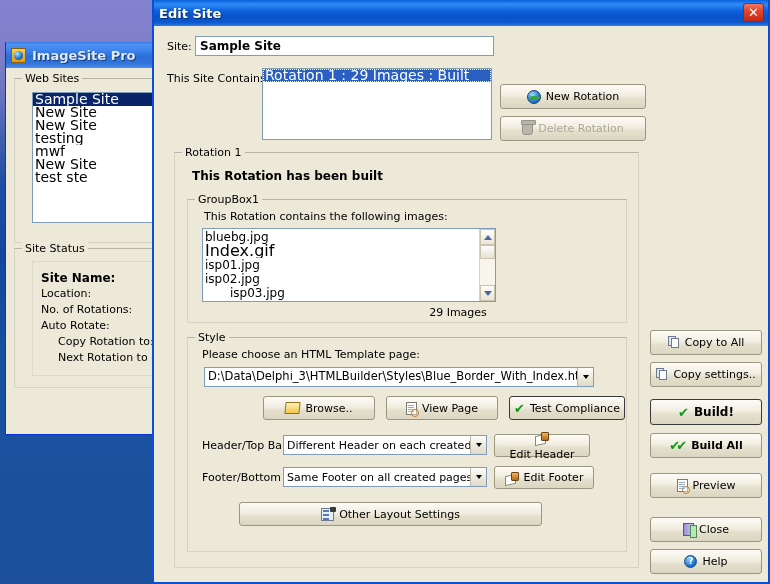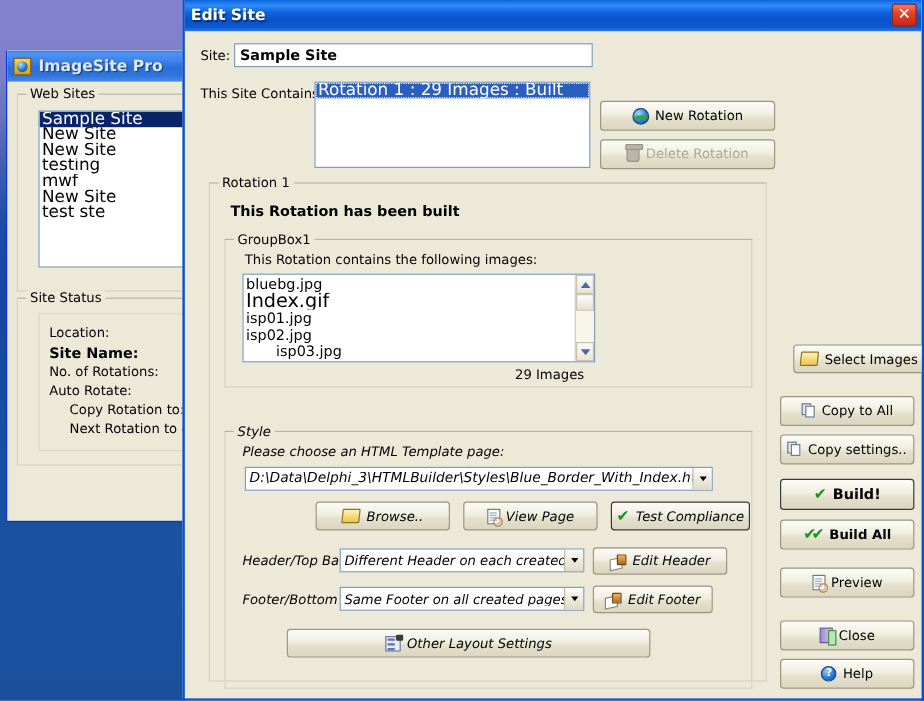--- a/index.html
+++ b/index.html
@@ -333,22 +333,22 @@
       <div class="row">mwf</div>
       <div class="row">New Site</div>
       <div class="row">test ste</div>
     </div>
   </div>
 
   <div class="grp abs" style="left:8px; top:206px; width:160px; height:140px;">
     <span class="cap">Site Status</span>
     <div class="abs" style="left:17px; top:12px; width:140px; height:115px; border:1px solid #dcd9ca;">
       <div style="padding:8px 0 0 8px; line-height:16px;">
+        <div style="font-weight:bold; font-size:12px;">Site Name:</div>
         <div>Location:</div>
-        <div style="font-weight:bold; font-size:12px;">Site Name:</div>
         <div>No. of Rotations:</div>
         <div>Auto Rotate:</div>
         <div style="padding-left:17px;">Copy Rotation to:</div>
         <div style="padding-left:17px;">Next Rotation to co</div>
       </div>
     </div>
   </div>
 
 </div>
 
@@ -407,26 +407,22 @@
           </div>
           <div class="sbtn">
             <span class="chev dn"></span>
           </div>
         </div>
       </div>
 
       <div class="abs" style="left:232px; top:106px; width:76px; text-align:center;">29 Images</div>
     </div>
 
-    <div class="btn abs" style="left:486px; top:134px; width:110px; height:24px;">
-      <span class="icon ico-folder-open"></span>
-      <span class="lbl">Select Images</span>
-    </div>
-
-    <div class="grp abs" style="left:12px; top:206px; width:440px; height:215px;font-style:italic;">
+
+    <div class="grp abs" style="left:12px; top:184px; width:440px; height:215px;">
       <span class="cap">Style</span>
 
       <div class="abs" style="left:14px; top:10px;">Please choose an HTML Template page:</div>
 
       <div class="combo abs" style="left:16px; top:29px; width:390px; height:20px;">
         <span class="txt" style="font-size:11.5px;">D:\Data\Delphi_3\HTMLBuilder\Styles\Blue_Border_With_Index.htm</span>
         <span class="arrowbox">
           <span class="arrow-dn"></span>
         </span>
       </div>
@@ -446,21 +442,21 @@
         <span class="lbl">Test Compliance</span>
       </div>
 
       <div class="abs" style="left:14px; top:101px;">Header/Top Banner:</div>
       <div class="combo abs" style="left:95px; top:97px; width:204px; height:20px;">
         <span class="txt">Different Header on each created page</span>
         <span class="arrowbox">
           <span class="arrow-dn"></span>
         </span>
       </div>
-      <div class="btn abs" style="left:306px; top:96px; width:112px; height:23px;">
+      <div class="btn abs" style="left:306px; top:96px; width:96px; height:23px;flex-direction:column;">
         <span class="icon ico-brush"></span>
         <span class="lbl">Edit Header</span>
       </div>
 
       <div class="abs" style="left:14px; top:133px;">Footer/Bottom Banner:</div>
       <div class="combo abs" style="left:95px; top:129px; width:204px; height:20px;">
         <span class="txt">Same Footer on all created pages</span>
         <span class="arrowbox">
           <span class="arrow-dn"></span>
         </span>

